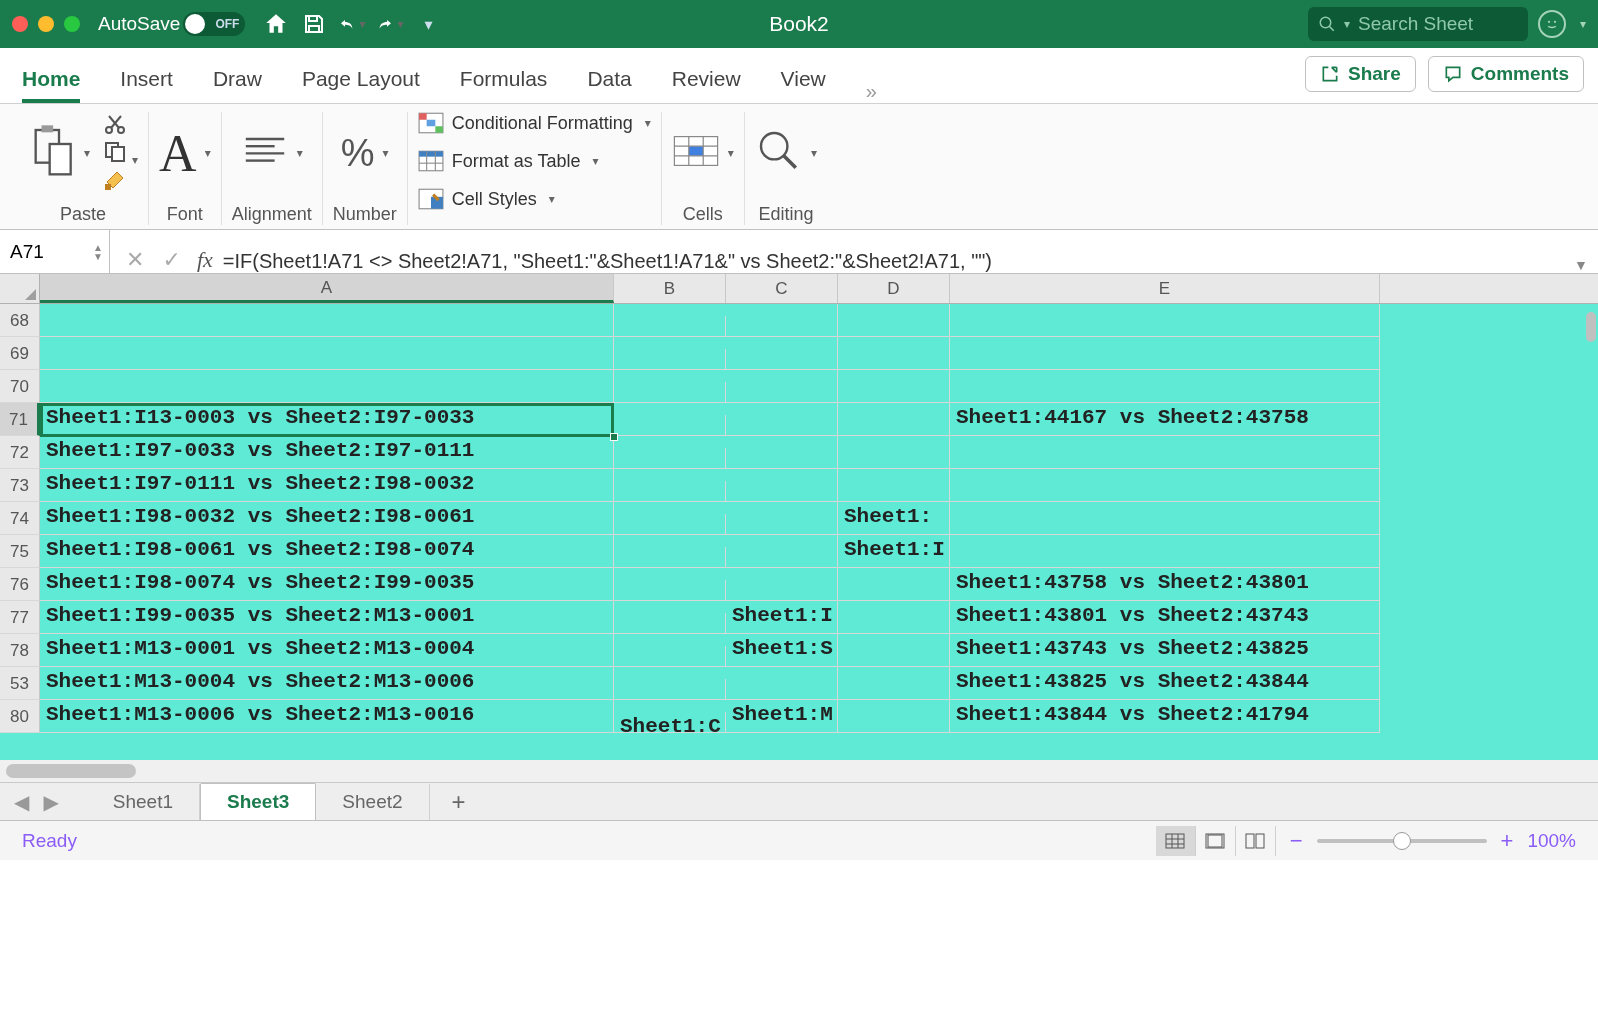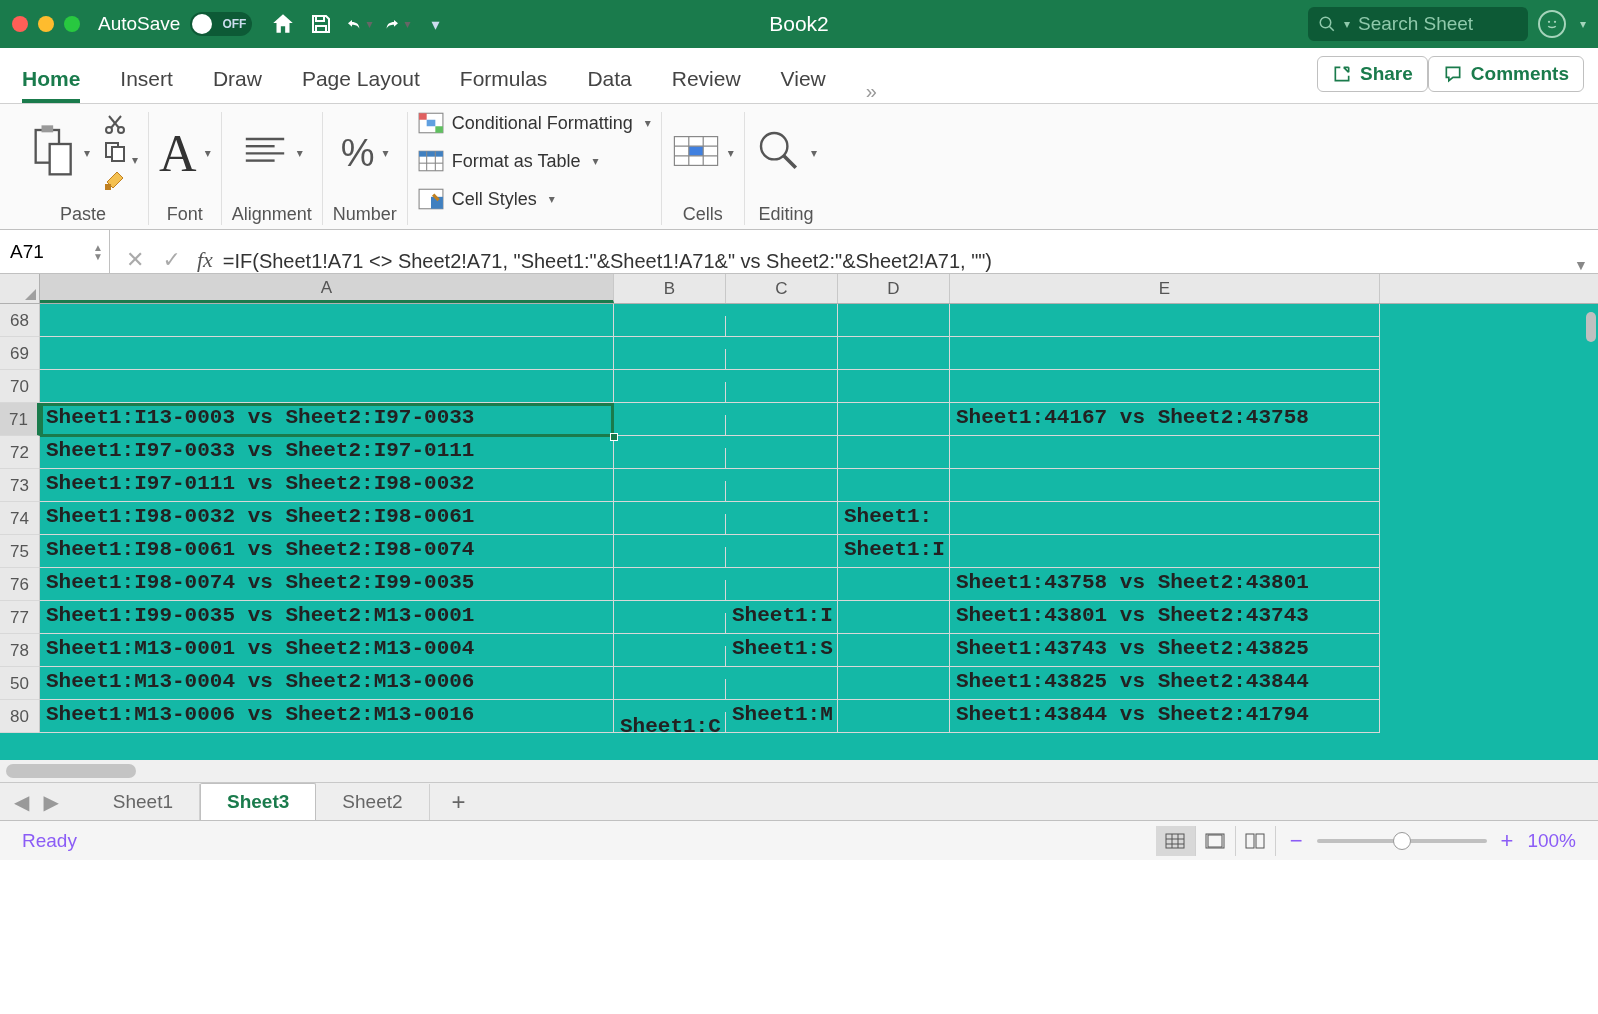--- a/index.html
+++ b/index.html
@@ -5,38 +5,38 @@
 * { margin: 0; padding: 0; box-sizing: border-box; font-family: -apple-system, BlinkMacSystemFont, "Segoe UI", sans-serif; }
 html, body { width: 1598px; height: 1014px; overflow: hidden; background: #fff; }
 
 
 .titlebar { height: 48px; background: #1a7b4c; display: flex; align-items: center; padding: 0 12px; color: #fff; position: relative; }
 .traffic-lights { display: flex; gap: 10px; margin-right: 18px; }
 .traffic-light { width: 16px; height: 16px; border-radius: 50%; }
 .tl-close { background: #ff5f57; }
 .tl-min { background: #febc2e; }
 .tl-max { background: #28c840; }
-.autosave { display: flex; align-items: center; gap: 10px; font-size: 19px; font-weight: 500; margin-right: 18px; }
+.autosave { display: flex; align-items: center; gap: 3px; font-size: 19px; font-weight: 500; margin-right: 18px; }
 .autosave-toggle { width: 62px; height: 24px; background: #0d5a36; border-radius: 12px; position: relative; display: flex; align-items: center; }
 .autosave-knob { width: 20px; height: 20px; background: #fff; border-radius: 50%; position: absolute; left: 2px; }
 .autosave-off { position: absolute; right: 6px; font-size: 12px; color: #cde; font-weight: 600; }
 .qat { display: flex; align-items: center; gap: 12px; }
 .qat-icon { width: 26px; height: 26px; display: flex; align-items: center; justify-content: center; }
 .qat svg { fill: #fff; }
 .title-text { position: absolute; left: 50%; transform: translateX(-50%); font-size: 21px; font-weight: 400; }
 .titlebar-right { margin-left: auto; display: flex; align-items: center; gap: 10px; }
 .search-box { background: #0d5a36; border-radius: 6px; height: 34px; width: 220px; display: flex; align-items: center; padding: 0 10px; gap: 8px; color: #8fc9ab; font-size: 19px; }
 .search-box svg { fill: #8fc9ab; }
 .smile-icon { width: 28px; height: 28px; border: 2px solid #a5d4bb; border-radius: 50%; display: flex; align-items: center; justify-content: center; }
 
 
 .ribbon-tabs { height: 56px; background: #fff; display: flex; align-items: flex-end; padding: 0 22px; gap: 40px; border-bottom: 1px solid #d0d0d0; position: relative; }
 .ribbon-tab { font-size: 21px; color: #444; padding-bottom: 12px; cursor: pointer; }
 .ribbon-tab.active { font-weight: 700; color: #1a7b4c; border-bottom: 4px solid #1a7b4c; padding-bottom: 8px; }
-.ribbon-right { position: absolute; right: 14px; top: 8px; display: flex; }
+.ribbon-right { position: absolute; right: 14px; top: 8px; display: flex; gap: 12px; }
 .ribbon-btn { border: 1.5px solid #c0c0c0; border-radius: 6px; padding: 6px 14px; display: flex; align-items: center; gap: 8px; font-size: 19px; font-weight: 600; color: #1a7b4c; background: #fff; }
 .ribbon-btn svg { fill: none; stroke: #1a7b4c; stroke-width: 2; }
 
 
 .ribbon-body { height: 126px; background: #fafafa; border-bottom: 1px solid #c0c0c0; display: flex; padding: 8px 18px 4px; }
 .ribbon-group { display: flex; flex-direction: column; align-items: center; justify-content: space-between; padding: 0 10px; border-right: 1px solid #e0e0e0; }
 .ribbon-group:last-child { border-right: none; }
 .rg-icons { display: flex; align-items: center; height: 82px; gap: 4px; }
 .rg-label { font-size: 18px; color: #555; margin-top: 2px; text-align: right; }
 .big-icon { font-size: 40px; }
@@ -61,21 +61,21 @@
 .corner::after { content: ""; position: absolute; right: 3px; bottom: 3px; border-style: solid; border-width: 0 0 11px 11px; border-color: transparent transparent #a0a0a0 transparent; }
 .col-h { border-right: 1px solid #c8c8c8; text-align: center; font-size: 17px; color: #555; line-height: 30px; }
 .col-h.selected { background: #d4d4d4; border-bottom: 3px solid #1a7b4c; line-height: 27px; }
 .col-A { width: 574px; }
 .col-B { width: 112px; }
 .col-C { width: 112px; }
 .col-D { width: 112px; }
 .col-E { width: 430px; }
 
 
-.grid-area { position: relative; height: 456px; overflow: hidden; background: #14b8a6; }
+.grid-area { position: relative; height: 456px; overflow: hidden; background: #5eead4; }
 .grid-row { display: flex; height: 33px; }
 .row-h { width: 40px; border-right: 1px solid #c8c8c8; border-bottom: 1px solid #d8d8d8; background: #e8e8e8; text-align: center; font-size: 17px; color: #555; line-height: 33px; }
 .row-h.selected { background: #d4d4d4; border-right: 3px solid #1a7b4c; width: 40px; }
 .cell { border-right: 1px solid #d8d8d8; border-bottom: 1px solid #d8d8d8; font-family: "Courier New", monospace; font-size: 21px; font-weight: 600; color: #222; padding: 3px 6px 0; white-space: nowrap; overflow: hidden; }
 .cell-A { width: 574px; }
 .cell-B { width: 112px; margin-top: 12px; }
 .cell-C { width: 112px; }
 .cell-D { width: 112px; }
 .cell-E { width: 430px; }
 .active-cell-border { position: absolute; border: 3px solid #1a7b4c; pointer-events: none; left: 40px; top: 99px; width: 574px; height: 34px; }
@@ -425,21 +425,21 @@
       </div>
       <div class="grid-row">
         <div class="row-h">78</div>
         <div class="cell cell-A">Sheet1:M13-0001 vs Sheet2:M13-0004</div>
         <div class="cell cell-B"></div>
         <div class="cell cell-C">Sheet1:S</div>
         <div class="cell cell-D"></div>
         <div class="cell cell-E">Sheet1:43743 vs Sheet2:43825</div>
       </div>
       <div class="grid-row">
-        <div class="row-h">50</div>
+        <div class="row-h">53</div>
         <div class="cell cell-A">Sheet1:M13-0004 vs Sheet2:M13-0006</div>
         <div class="cell cell-B"></div>
         <div class="cell cell-C"></div>
         <div class="cell cell-D"></div>
         <div class="cell cell-E">Sheet1:43825 vs Sheet2:43844</div>
       </div>
       <div class="grid-row">
         <div class="row-h">80</div>
         <div class="cell cell-A">Sheet1:M13-0006 vs Sheet2:M13-0016</div>
         <div class="cell cell-B">Sheet1:C</div>

